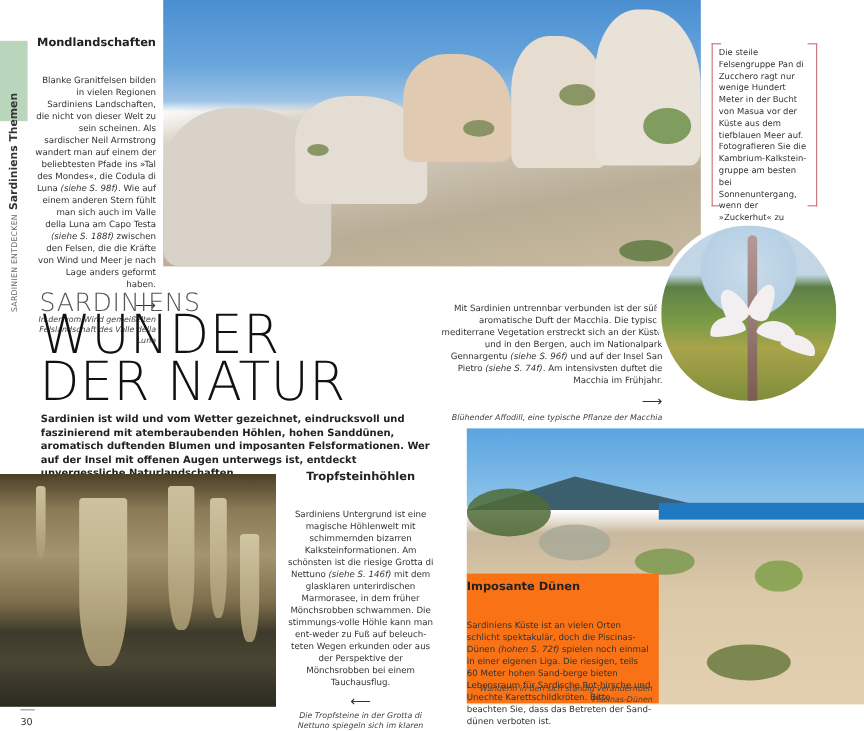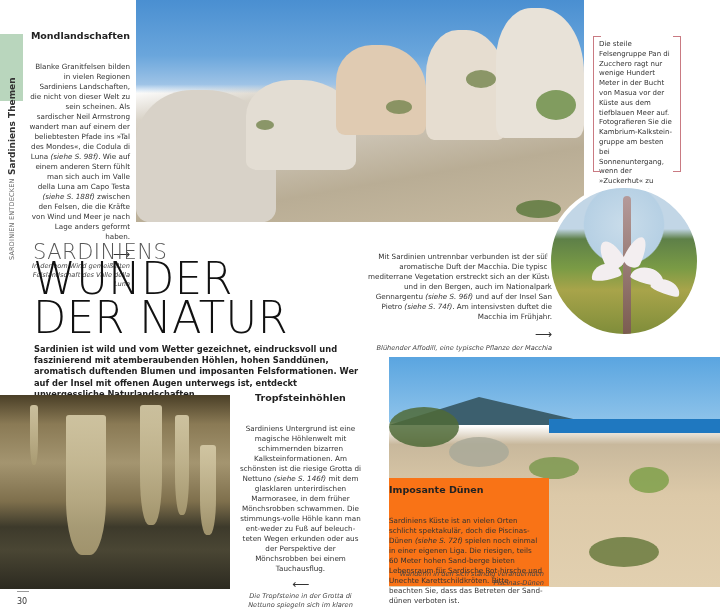--- a/index.html
+++ b/index.html
@@ -183,20 +183,20 @@
   <div class="bush" style="left:0;top:50px;width:70px;height:40px;background:#4f6a37;"></div>
   <div class="bush" style="left:60px;top:80px;width:60px;height:30px;background:#a9a999;"></div>
   <div class="bush" style="left:140px;top:100px;width:50px;height:22px;background:#7d9950;"></div>
   <div class="bush" style="left:240px;top:110px;width:40px;height:26px;background:#7fa04a;"></div>
   <div class="bush" style="left:200px;top:180px;width:70px;height:30px;background:#6a7a3e;"></div>
 </div>
 
 <div class="abs dunes-text">
   <div class="block-title">Imposante Dünen</div>
   <div class="block-body">
-    <span>Sardiniens Küste ist an vielen Orten schlicht spektakulär, doch die Piscinas-Dünen </span><i>(siehe S. 72f)</i><span> spielen noch einmal in einer eigenen Liga. Die riesigen, teils 60 Meter hohen Sand-berge bieten Lebensraum für Sardische Rot-hirsche und Unechte Karettschildkröten. Bitte beachten Sie, dass das Betreten der Sand-dünen verboten ist.</span>
+    <span>Sardiniens Küste ist an vielen Orten schlicht spektakulär, doch die Piscinas-Dünen </span><i>(hohen S. 72f)</i><span> spielen noch einmal in einer eigenen Liga. Die riesigen, teils 60 Meter hohen Sand-berge bieten Lebensraum für Sardische Rot-hirsche und Unechte Karettschildkröten. Bitte beachten Sie, dass das Betreten der Sand-dünen verboten ist.</span>
   </div>
   <div class="arrow right" style="margin-top:2px;">⟶</div>
 </div>
 <div class="abs caption right dunes-caption">Wanderin in den sich ständig verändernden Piscinas-Dünen</div>
 
 <div class="abs page-num" style="left:17px;">30</div>
 <div class="abs page-num" style="left:658px;margin-top:22px;">31</div>
 
 </body></html>

